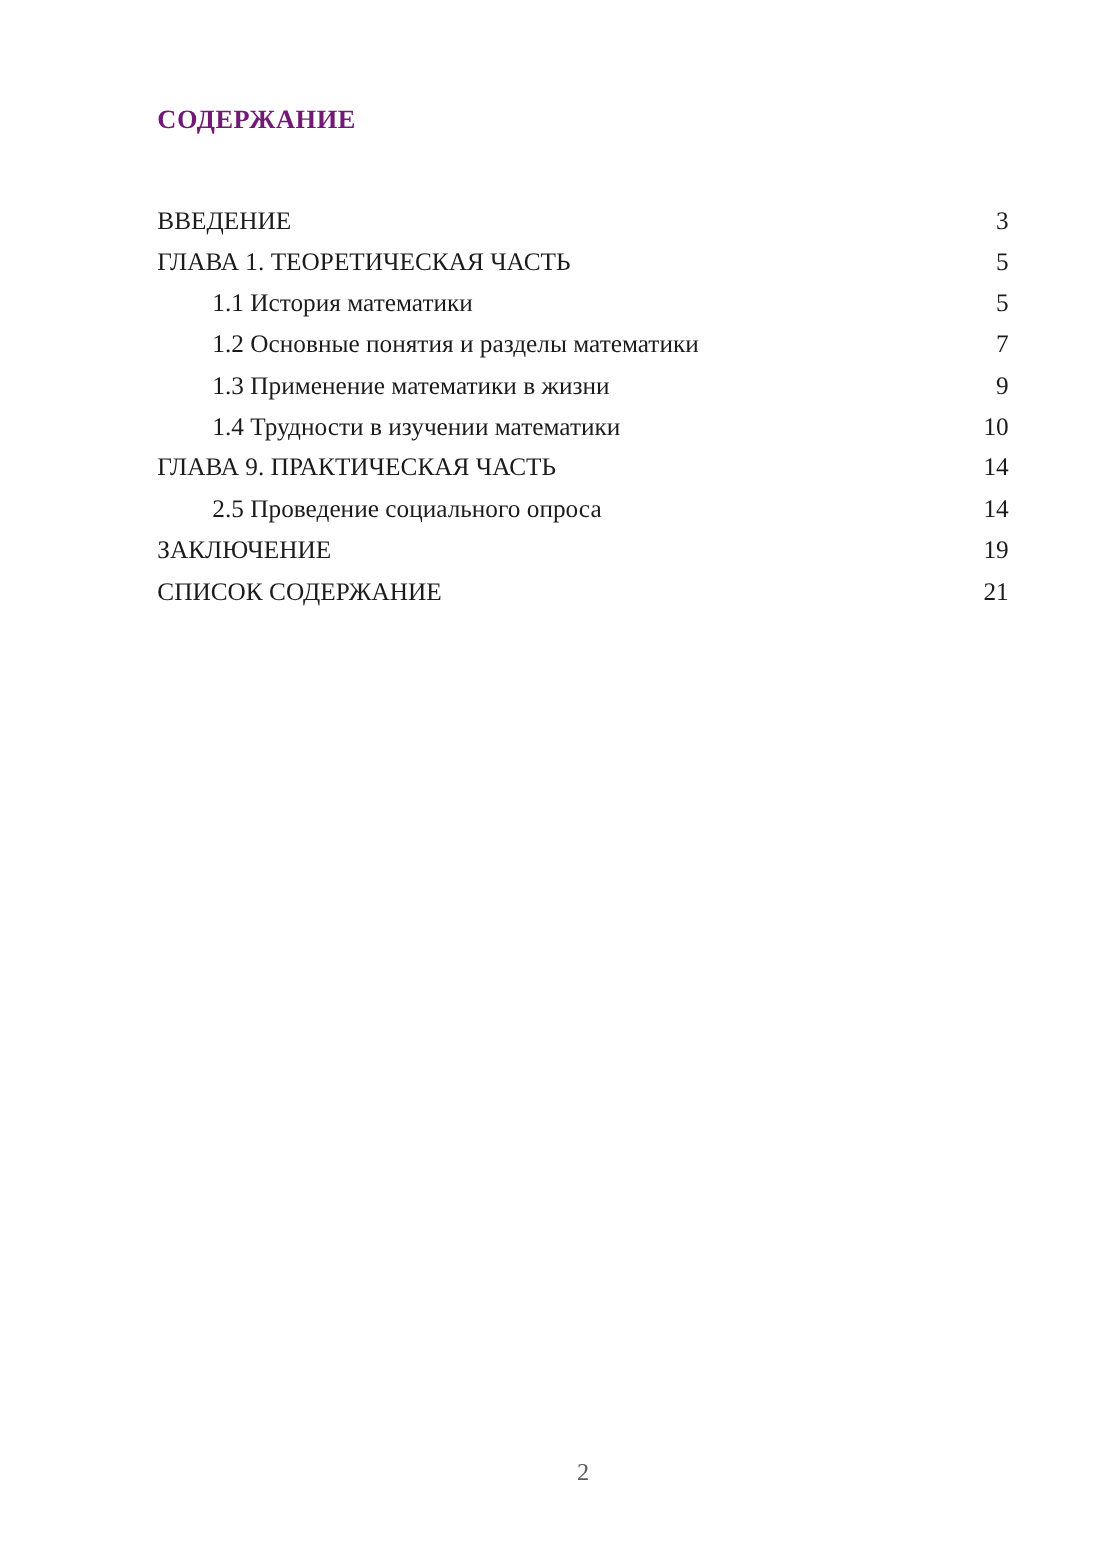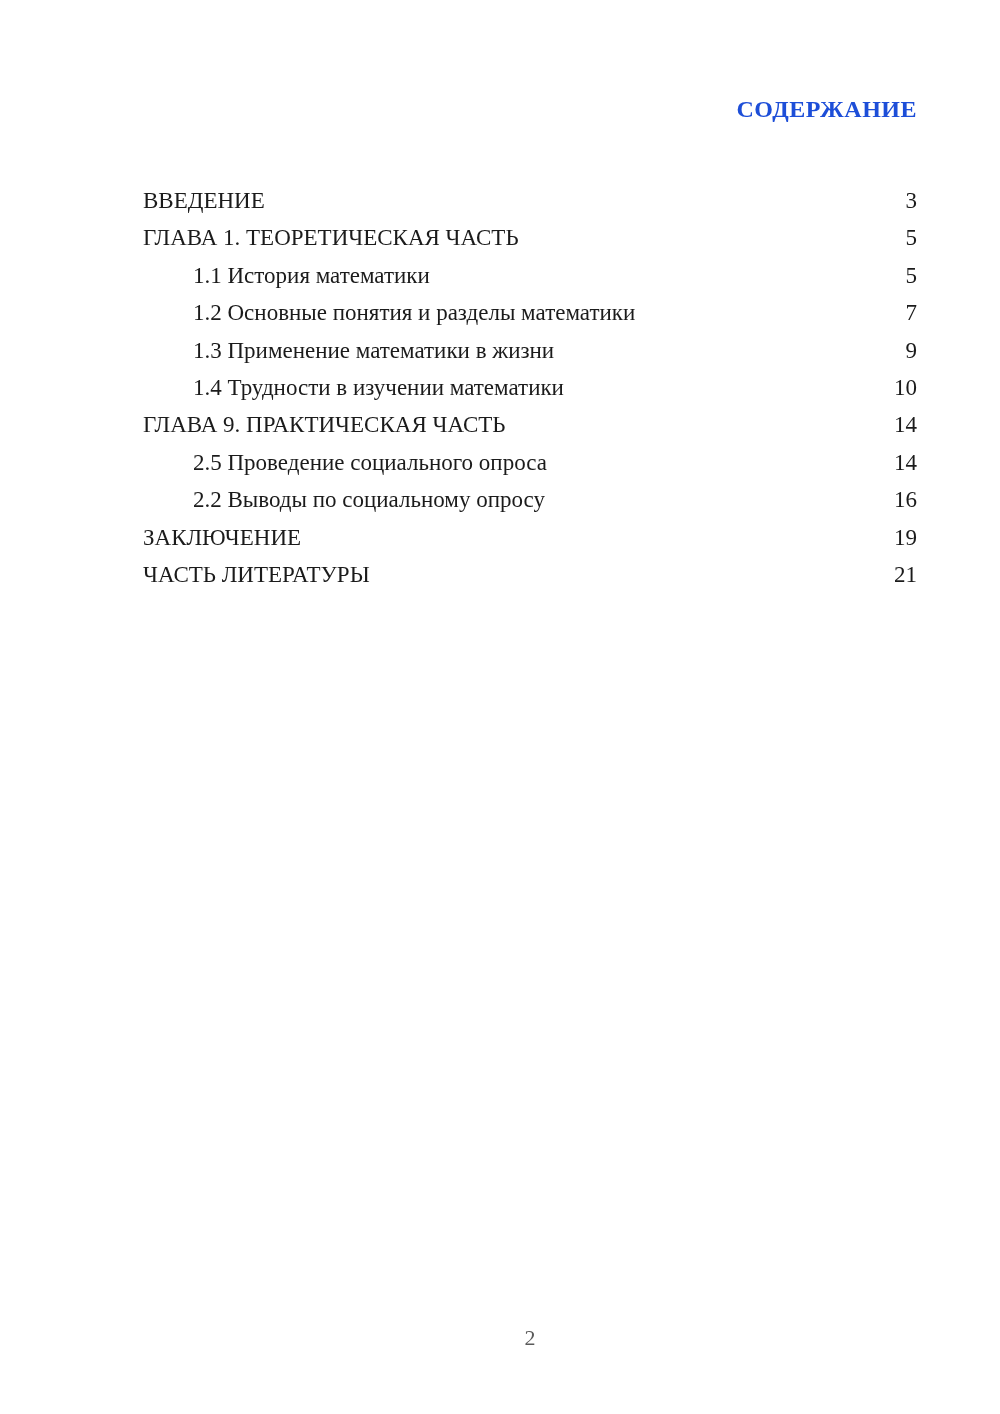--- a/index.html
+++ b/index.html
@@ -12,26 +12,26 @@
     position: relative;
     overflow: hidden;
   }
   .page {
     position: absolute;
     inset: 0;
     background: #ffffff;
     padding: 95px 83px 0 143px; 
   }
   .toc-title {
-    text-align: right;
+    text-align: left;
     font-weight: bold;
     font-size: 24px;
     line-height: 28px;
     letter-spacing: 0.5px;
-    color: #1d4ed8;
+    color: #701a75;
   }
   .toc-list {
     margin-top: 59px;
   }
   .toc-row {
     display: flex;
     align-items: baseline;
     justify-content: space-between;
     font-size: 23px;
     line-height: 37.4px;
@@ -96,31 +96,27 @@
       <div class="toc-row level-0">
         <span class="toc-label">ГЛАВА 9. ПРАКТИЧЕСКАЯ ЧАСТЬ</span>
         <span class="toc-page">14</span>
       </div>
 
       <div class="toc-row level-1">
         <span class="toc-label">2.5 Проведение социального опроса</span>
         <span class="toc-page">14</span>
       </div>
 
-      <div class="toc-row level-1">
-        <span class="toc-label">2.2 Выводы по социальному опросу</span>
-        <span class="toc-page">16</span>
-      </div>
 
       <div class="toc-row level-0">
         <span class="toc-label">ЗАКЛЮЧЕНИЕ</span>
         <span class="toc-page">19</span>
       </div>
 
       <div class="toc-row level-0">
-        <span class="toc-label">ЧАСТЬ ЛИТЕРАТУРЫ</span>
+        <span class="toc-label">СПИСОК СОДЕРЖАНИЕ</span>
         <span class="toc-page">21</span>
       </div>
     </div>
 
   <div class="page-footer">2</div>
 
 </div>
 
 </body></html>

